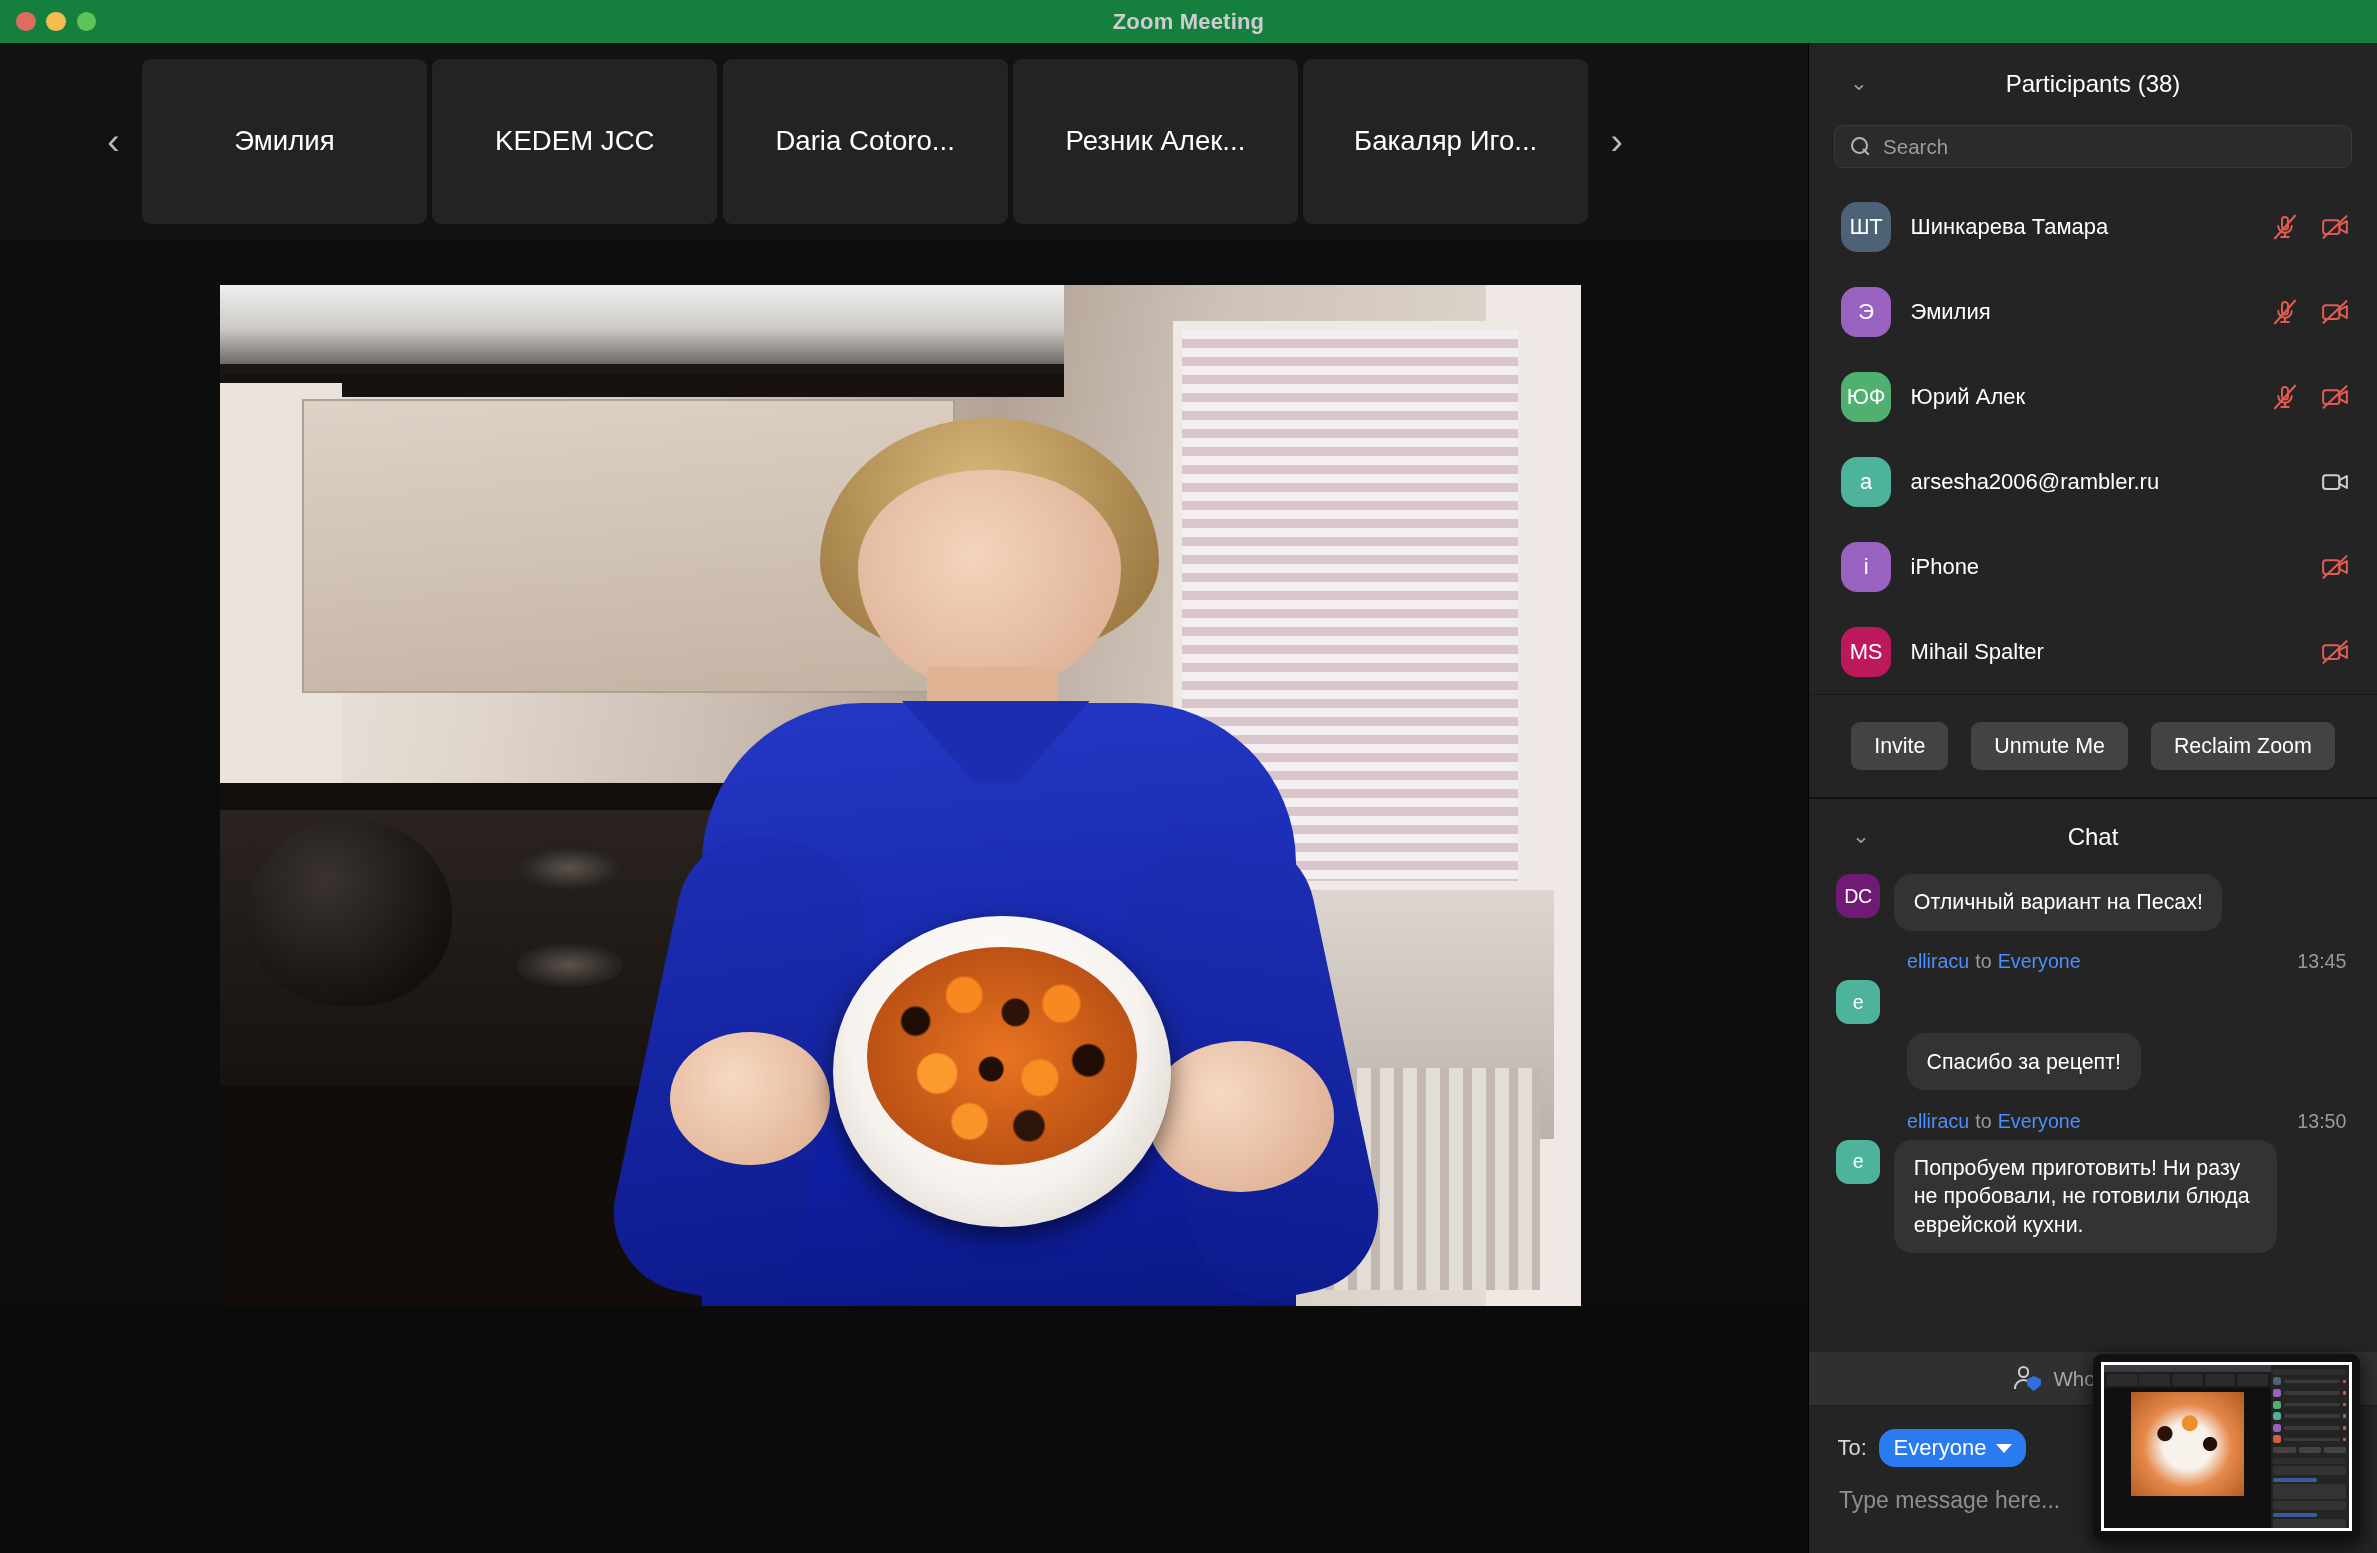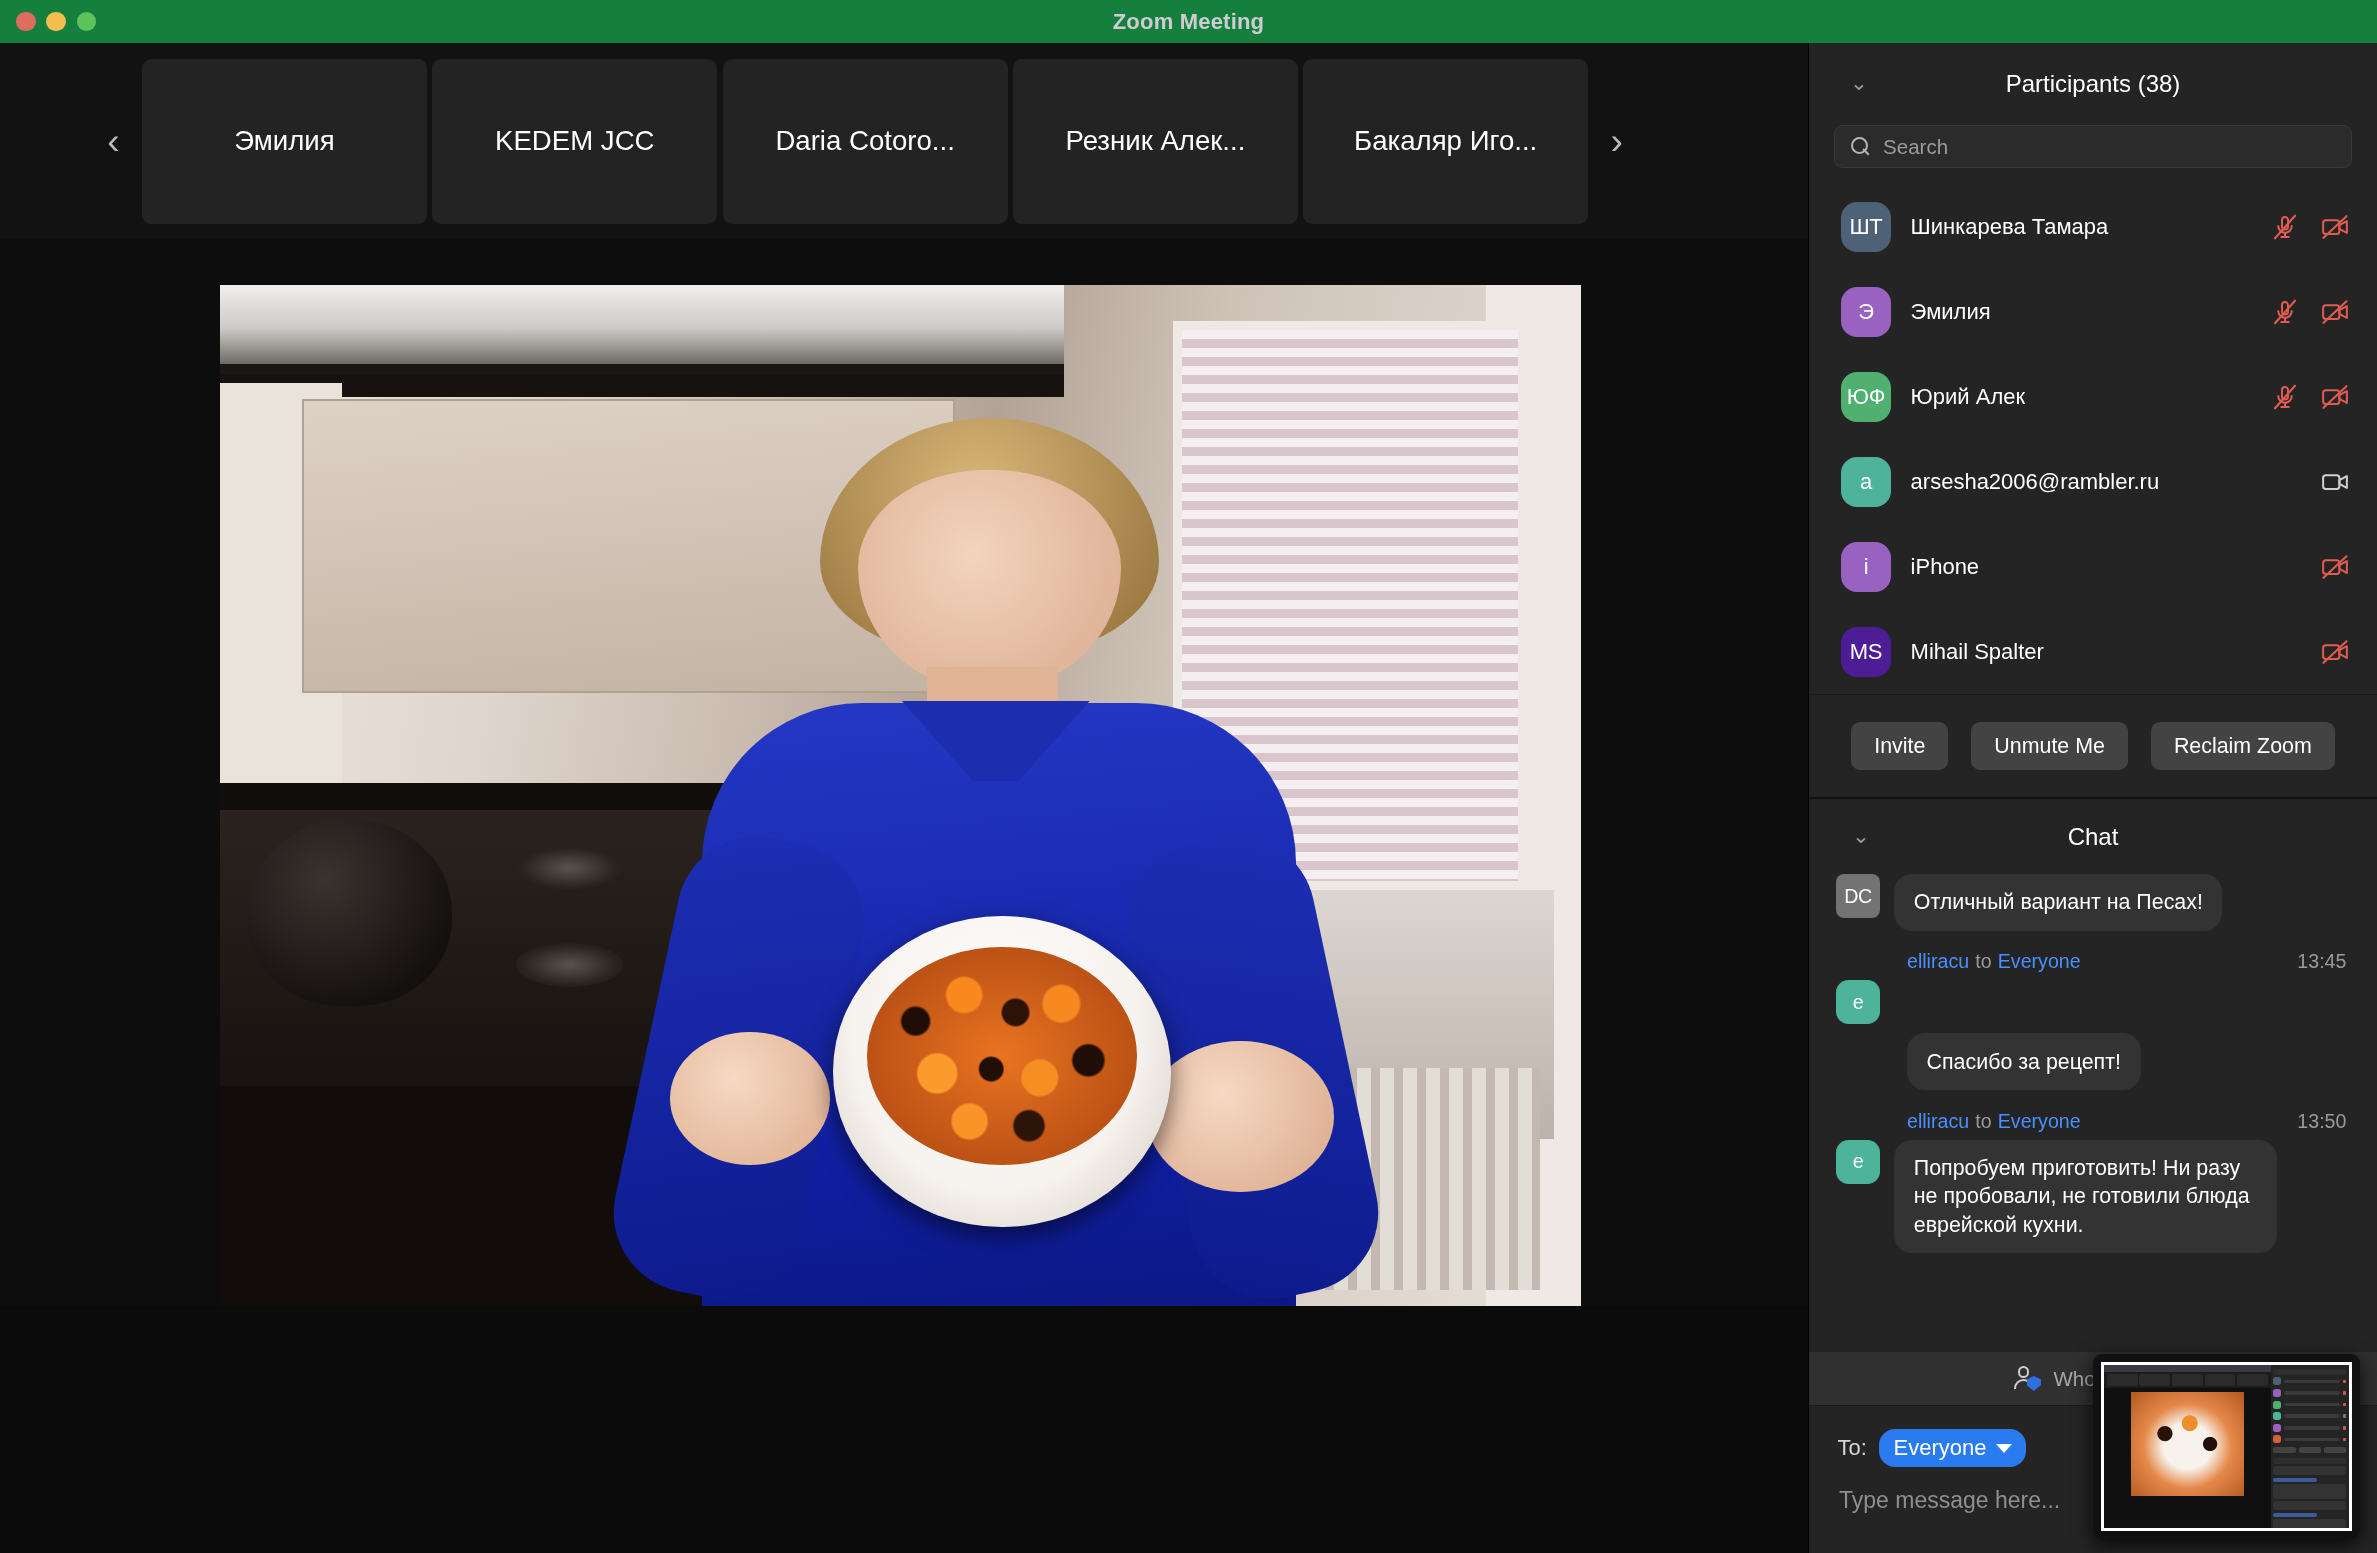--- a/index.html
+++ b/index.html
@@ -398,21 +398,21 @@
         <div class="picons">
           <svg class="ico" viewBox="0 0 24 24">
               <rect x="2.5" y="6.5" width="13" height="11" rx="2.2" fill="none" stroke="#e05c52" stroke-width="1.6"></rect>
               <path d="M15.5 10.5 21.5 7.3v9.4l-6-3.2z" fill="none" stroke="#e05c52" stroke-width="1.6" stroke-linejoin="round"></path>
               <path d="M2.8 20.6 21.2 3.4" stroke="#e05c52" stroke-width="1.7" stroke-linecap="round"></path>
             </svg>
         </div>
       </div>
 
       <div class="prow">
-        <div class="avatar" style="background:#4c1d95">MS</div>
+        <div class="avatar" style="background:#be185d">MS</div>
         <div class="pname">Mihail Spalter</div>
         <div class="picons">
           <svg class="ico" viewBox="0 0 24 24">
               <rect x="2.5" y="6.5" width="13" height="11" rx="2.2" fill="none" stroke="#e05c52" stroke-width="1.6"></rect>
               <path d="M15.5 10.5 21.5 7.3v9.4l-6-3.2z" fill="none" stroke="#e05c52" stroke-width="1.6" stroke-linejoin="round"></path>
               <path d="M2.8 20.6 21.2 3.4" stroke="#e05c52" stroke-width="1.7" stroke-linecap="round"></path>
             </svg>
         </div>
       </div>
     </div>
@@ -424,21 +424,21 @@
     </div>
 
     <div class="chat-header">
       <div class="p-caret">⌄</div>
       <div class="chat-title">Chat</div>
     </div>
 
     <div class="chat-body">
 
       <div class="msg-row">
-        <div class="avatar" style="background:#737373;border-radius:8px;width:44px;height:44px;font-size:19.6px">DC</div>
+        <div class="avatar" style="background:#701a75;border-radius:14px;width:44px;height:44px;font-size:19.6px">DC</div>
         <div class="bubble">Отличный вариант на Песах!</div>
       </div>
 
       <div class="meta">
         <span class="who">elliracu</span>
         <span class="to">to</span>
         <span class="tgt">Everyone</span>
         <span class="time">13:45</span>
       </div>
 

